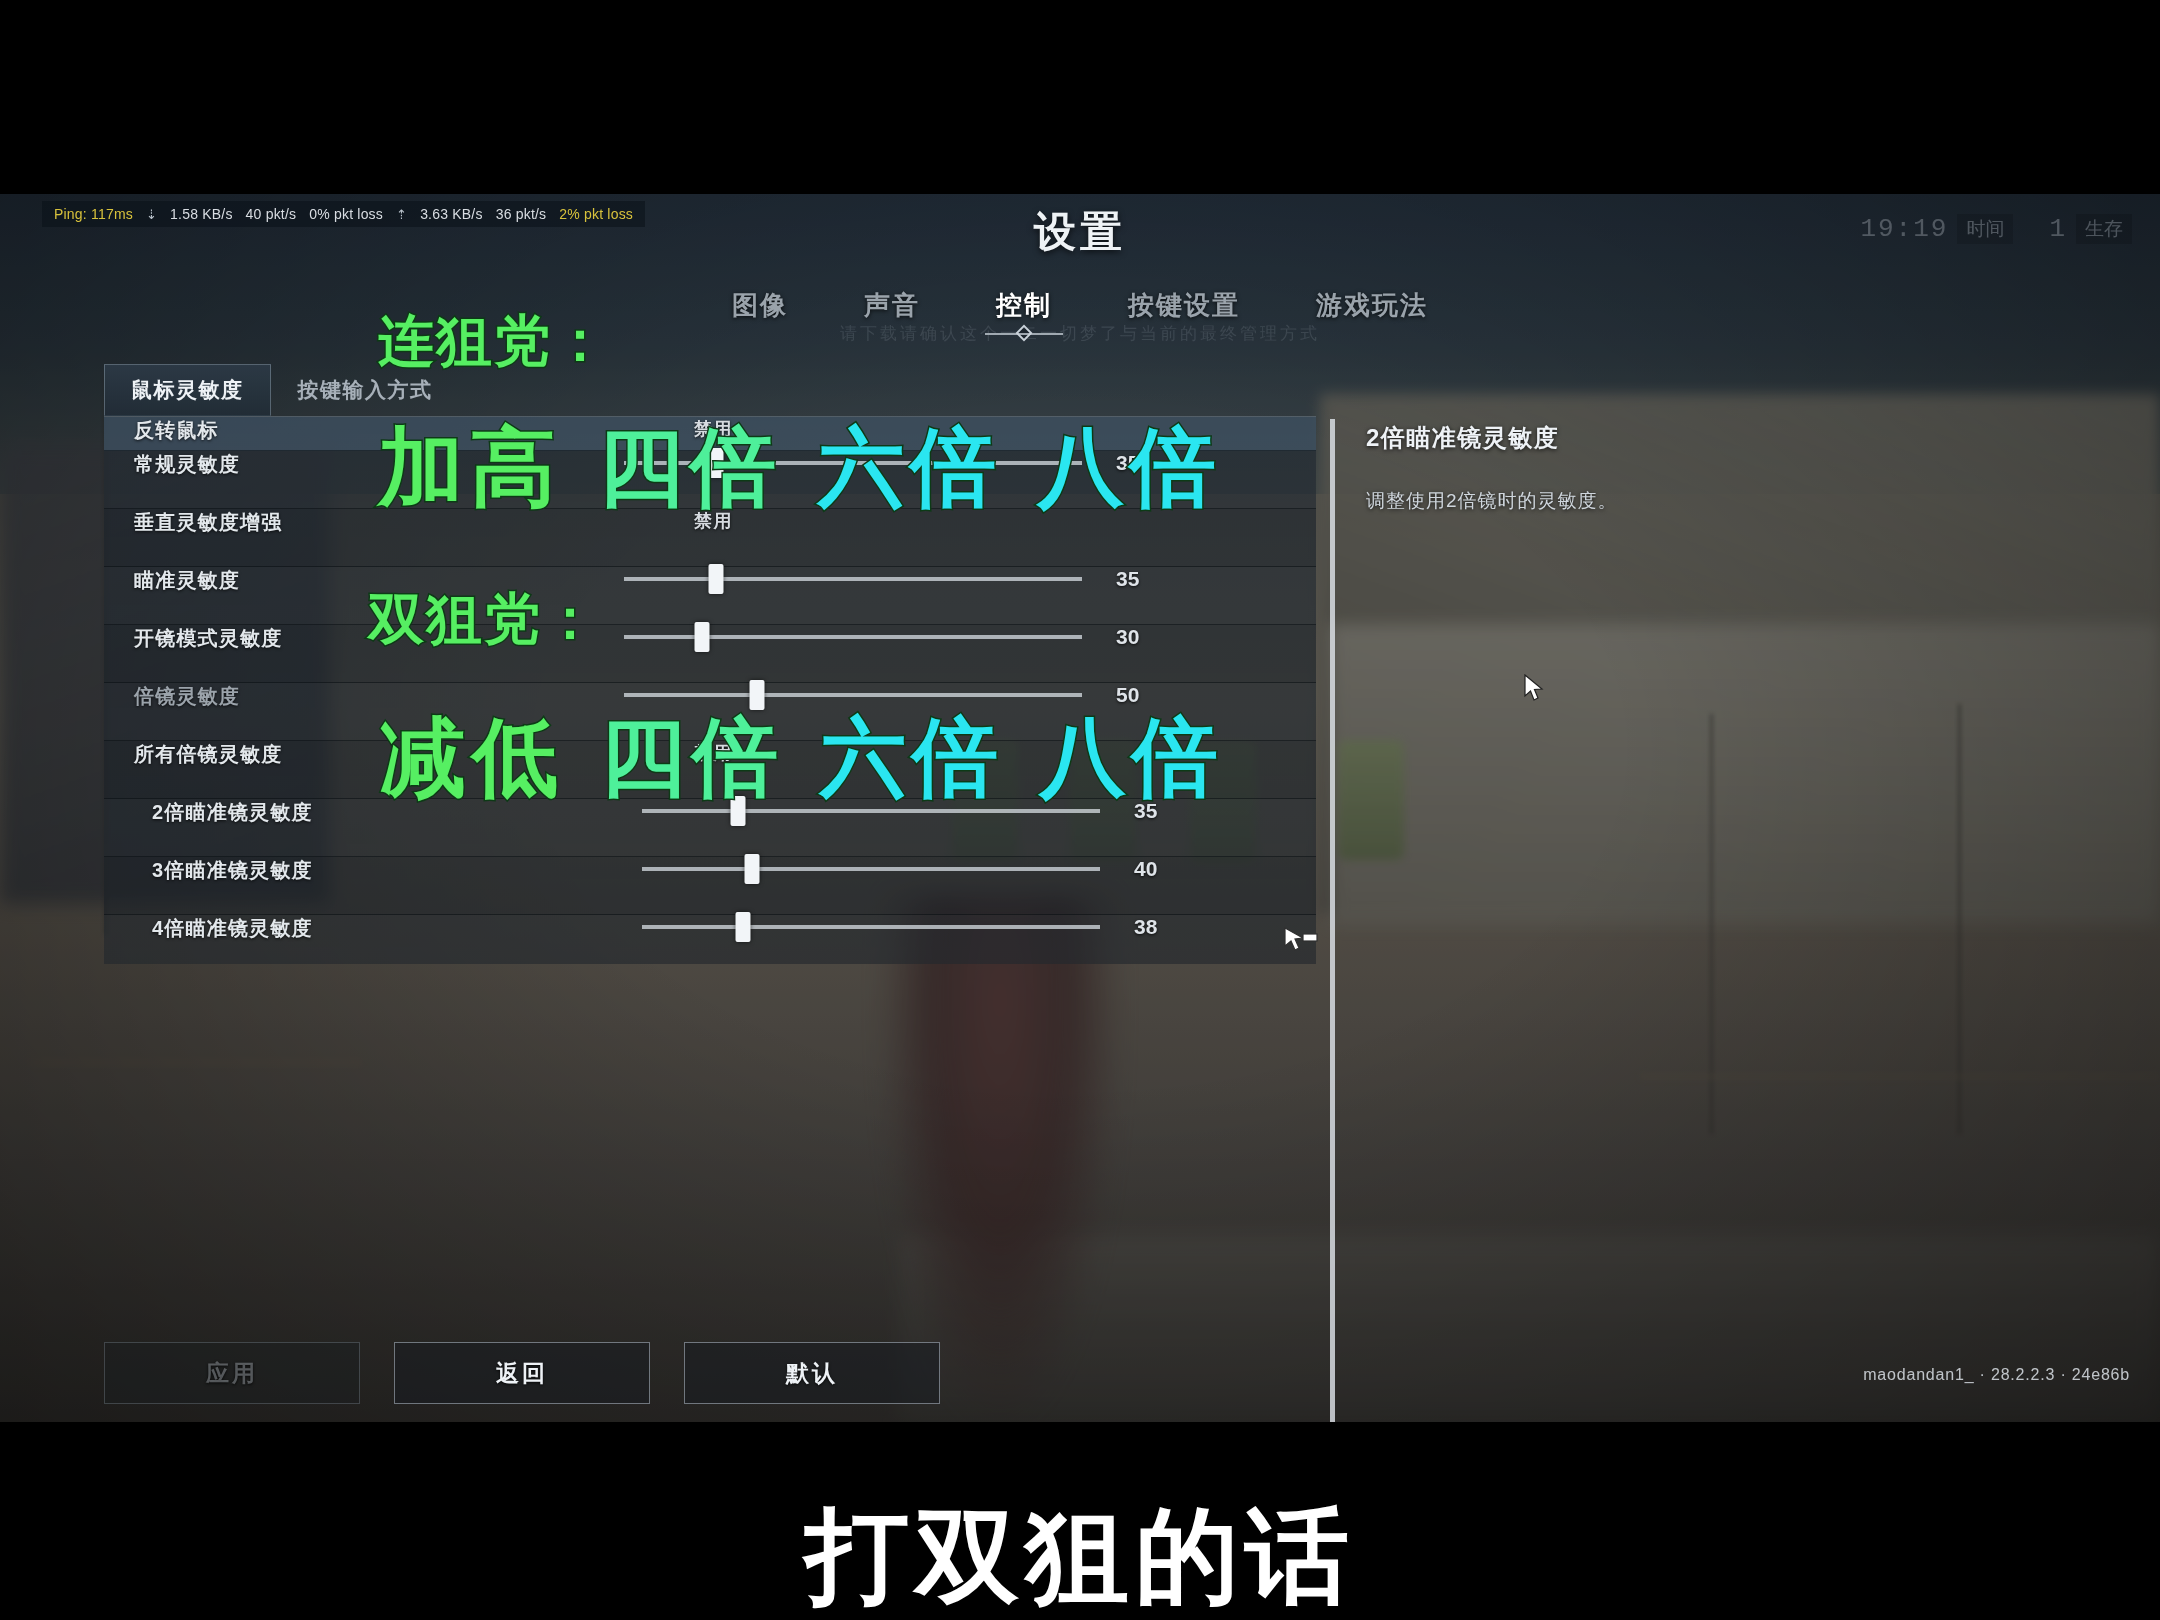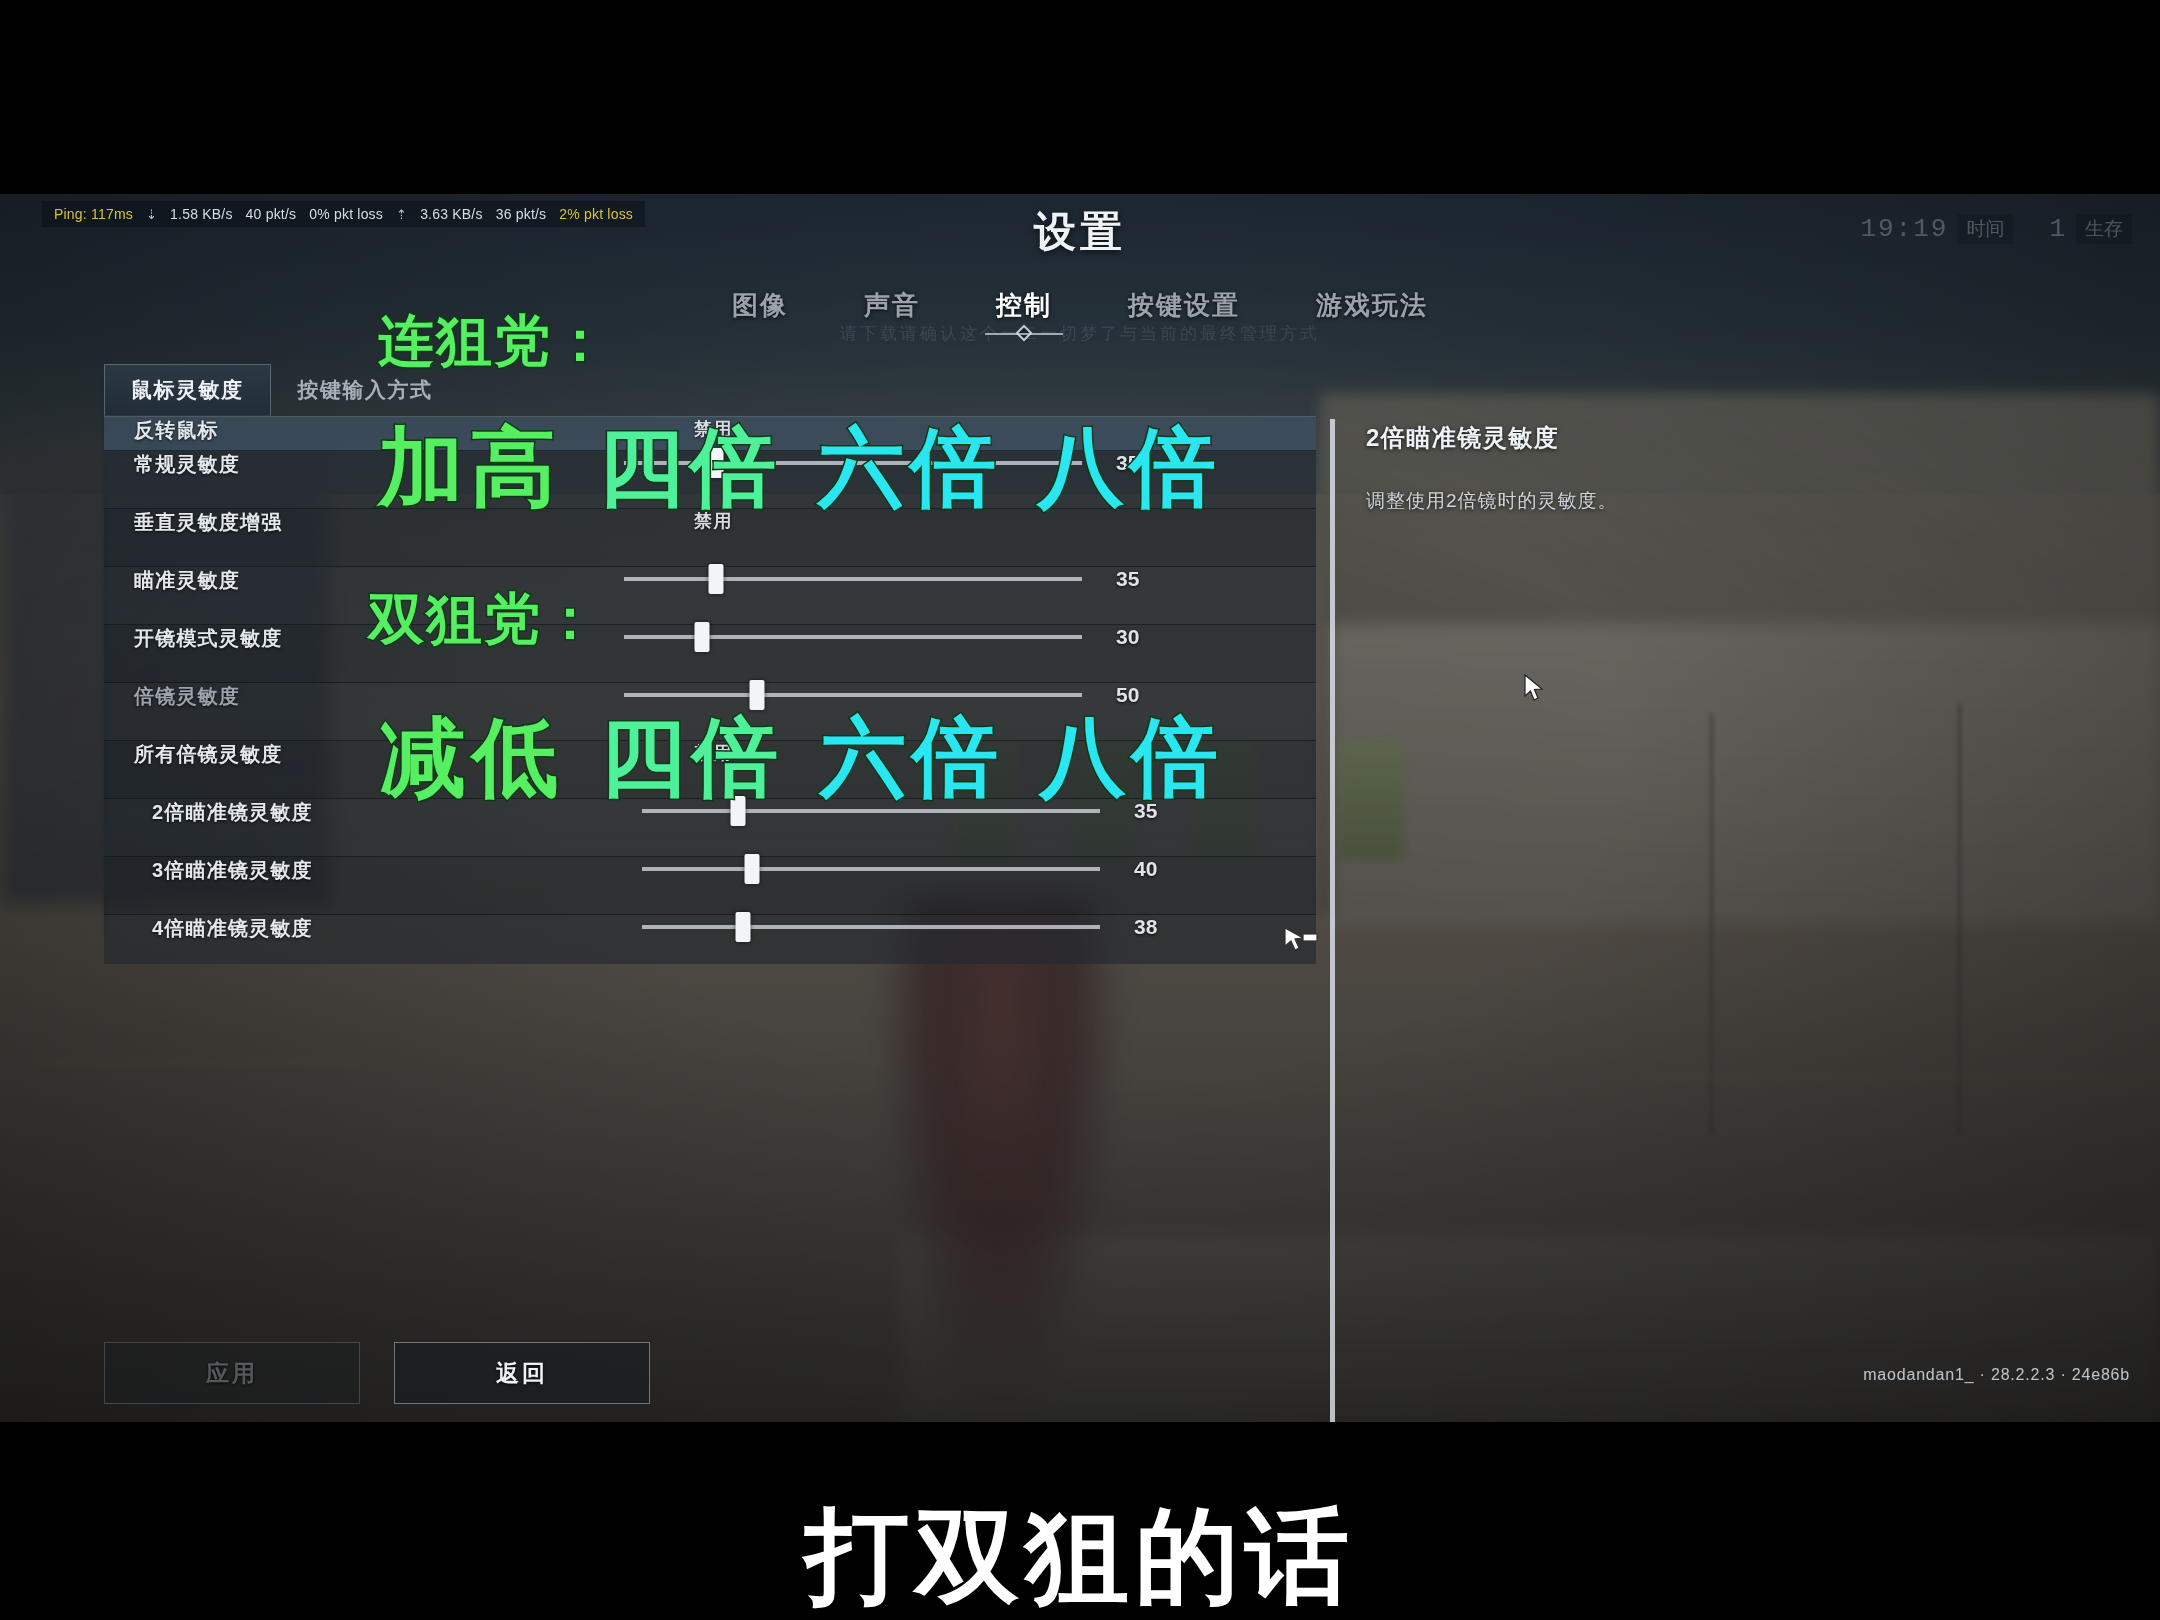--- a/index.html
+++ b/index.html
@@ -378,20 +378,21 @@
 
       <div id="divider"></div>
       <div id="desc">
         <div id="desc-title">2倍瞄准镜灵敏度</div>
         <div id="desc-body">调整使用2倍镜时的灵敏度。</div>
       </div>
 
       <div id="footer">
         <div class="btn disabled">应用</div>
         <div class="btn">返回</div>
+        <div class="btn">默认</div>
       </div>
 
       <div id="version">maodandan1_ · 28.2.2.3 · 24e86b</div>
 
       <div class="cursor-arrow" style="left:1524px;top:480px">
         <svg width="22" height="30" viewBox="0 0 22 30">
             <path d="M1 1 L1 22 L6.5 17 L10 26 L14 24 L10.5 15.5 L18 15 Z" fill="#ffffff" stroke="#202020" stroke-width="1.2"></path>
           </svg>
       </div>
       <div class="cursor-arrow" style="left:1283px;top:732px">

